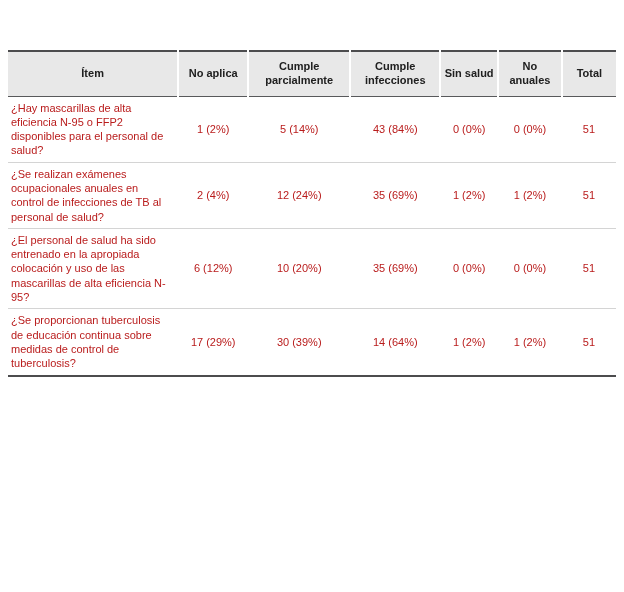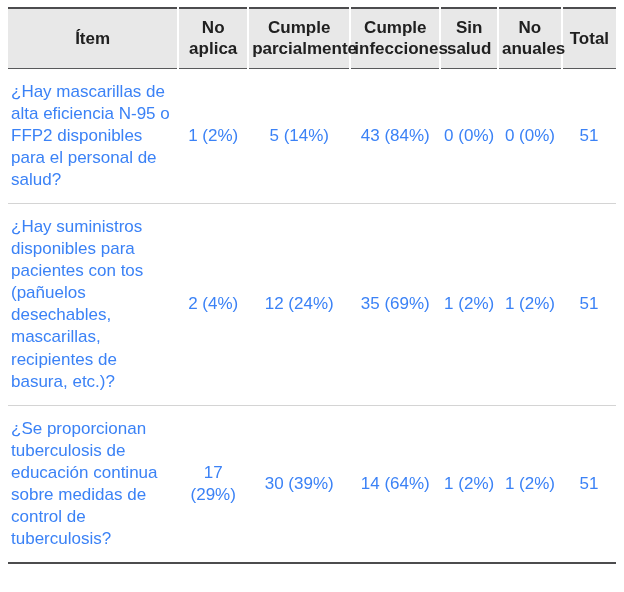--- a/index.html
+++ b/index.html
@@ -15,21 +15,22 @@
     box-sizing: border-box;
     padding: 7px 8px;
     background: #ffffff;
   }
   table.compliance-table {
     width: 608px;
     border-collapse: collapse;
     table-layout: fixed;
     border-top: 2px solid #4c4c4e;
     border-bottom: 2px solid #4c4c4e;
-    font-size: 17px;
+    font-size: 11px;
+    margin-top: 43px;
   }
   col.c-item  { width: 28.0%; }
   col.c-nc    { width: 11.5%; }
   col.c-cp    { width: 16.8%; }
   col.c-ct    { width: 14.8%; }
   col.c-sd    { width: 9.5%;  }
   col.c-na    { width: 10.5%; }
   col.c-tot   { width: 8.9%;  }
 
   thead th {
@@ -42,23 +43,23 @@
     border-bottom: 1.5px solid #58595b;
     border-left: 2px solid #ffffff;
     color: #202020;
   }
   thead th:first-child {
     border-left: none;
   }
   tbody td {
     text-align: center;
     vertical-align: middle;
-    padding: 12px 3px;
+    padding: 4px 3px;
     line-height: 1.3;
-    color: #3b82f6;
+    color: #b91c1c;
   }
   tbody tr {
     border-bottom: 1px solid #d4d4d4;
   }
   tbody tr:last-child {
     border-bottom: none;
   }
   tbody td.item-cell {
     text-align: left;
     padding-left: 3px;
@@ -94,26 +95,35 @@
         <tr>
           <td class="item-cell">¿Hay mascarillas de alta eficiencia N-95 o FFP2 disponibles para el personal de salud?</td>
           <td>1 (2%)</td>
           <td>5 (14%)</td>
           <td>43 (84%)</td>
           <td>0 (0%)</td>
           <td>0 (0%)</td>
           <td>51</td>
         </tr>
         <tr>
-          <td class="item-cell">¿Hay suministros disponibles para pacientes con tos (pañuelos desechables, mascarillas, recipientes de basura, etc.)?</td>
+          <td class="item-cell">¿Se realizan exámenes ocupacionales anuales en control de infecciones de TB al personal de salud?</td>
           <td>2 (4%)</td>
           <td>12 (24%)</td>
           <td>35 (69%)</td>
           <td>1 (2%)</td>
           <td>1 (2%)</td>
+          <td>51</td>
+        </tr>
+        <tr>
+          <td class="item-cell">¿El personal de salud ha sido entrenado en la apropiada colocación y uso de las mascarillas de alta eficiencia N-95?</td>
+          <td>6 (12%)</td>
+          <td>10 (20%)</td>
+          <td>35 (69%)</td>
+          <td>0 (0%)</td>
+          <td>0 (0%)</td>
           <td>51</td>
         </tr>
         <tr>
           <td class="item-cell">¿Se proporcionan tuberculosis de educación continua sobre medidas de control de tuberculosis?</td>
           <td>17 (29%)</td>
           <td>30 (39%)</td>
           <td>14 (64%)</td>
           <td>1 (2%)</td>
           <td>1 (2%)</td>
           <td>51</td>

